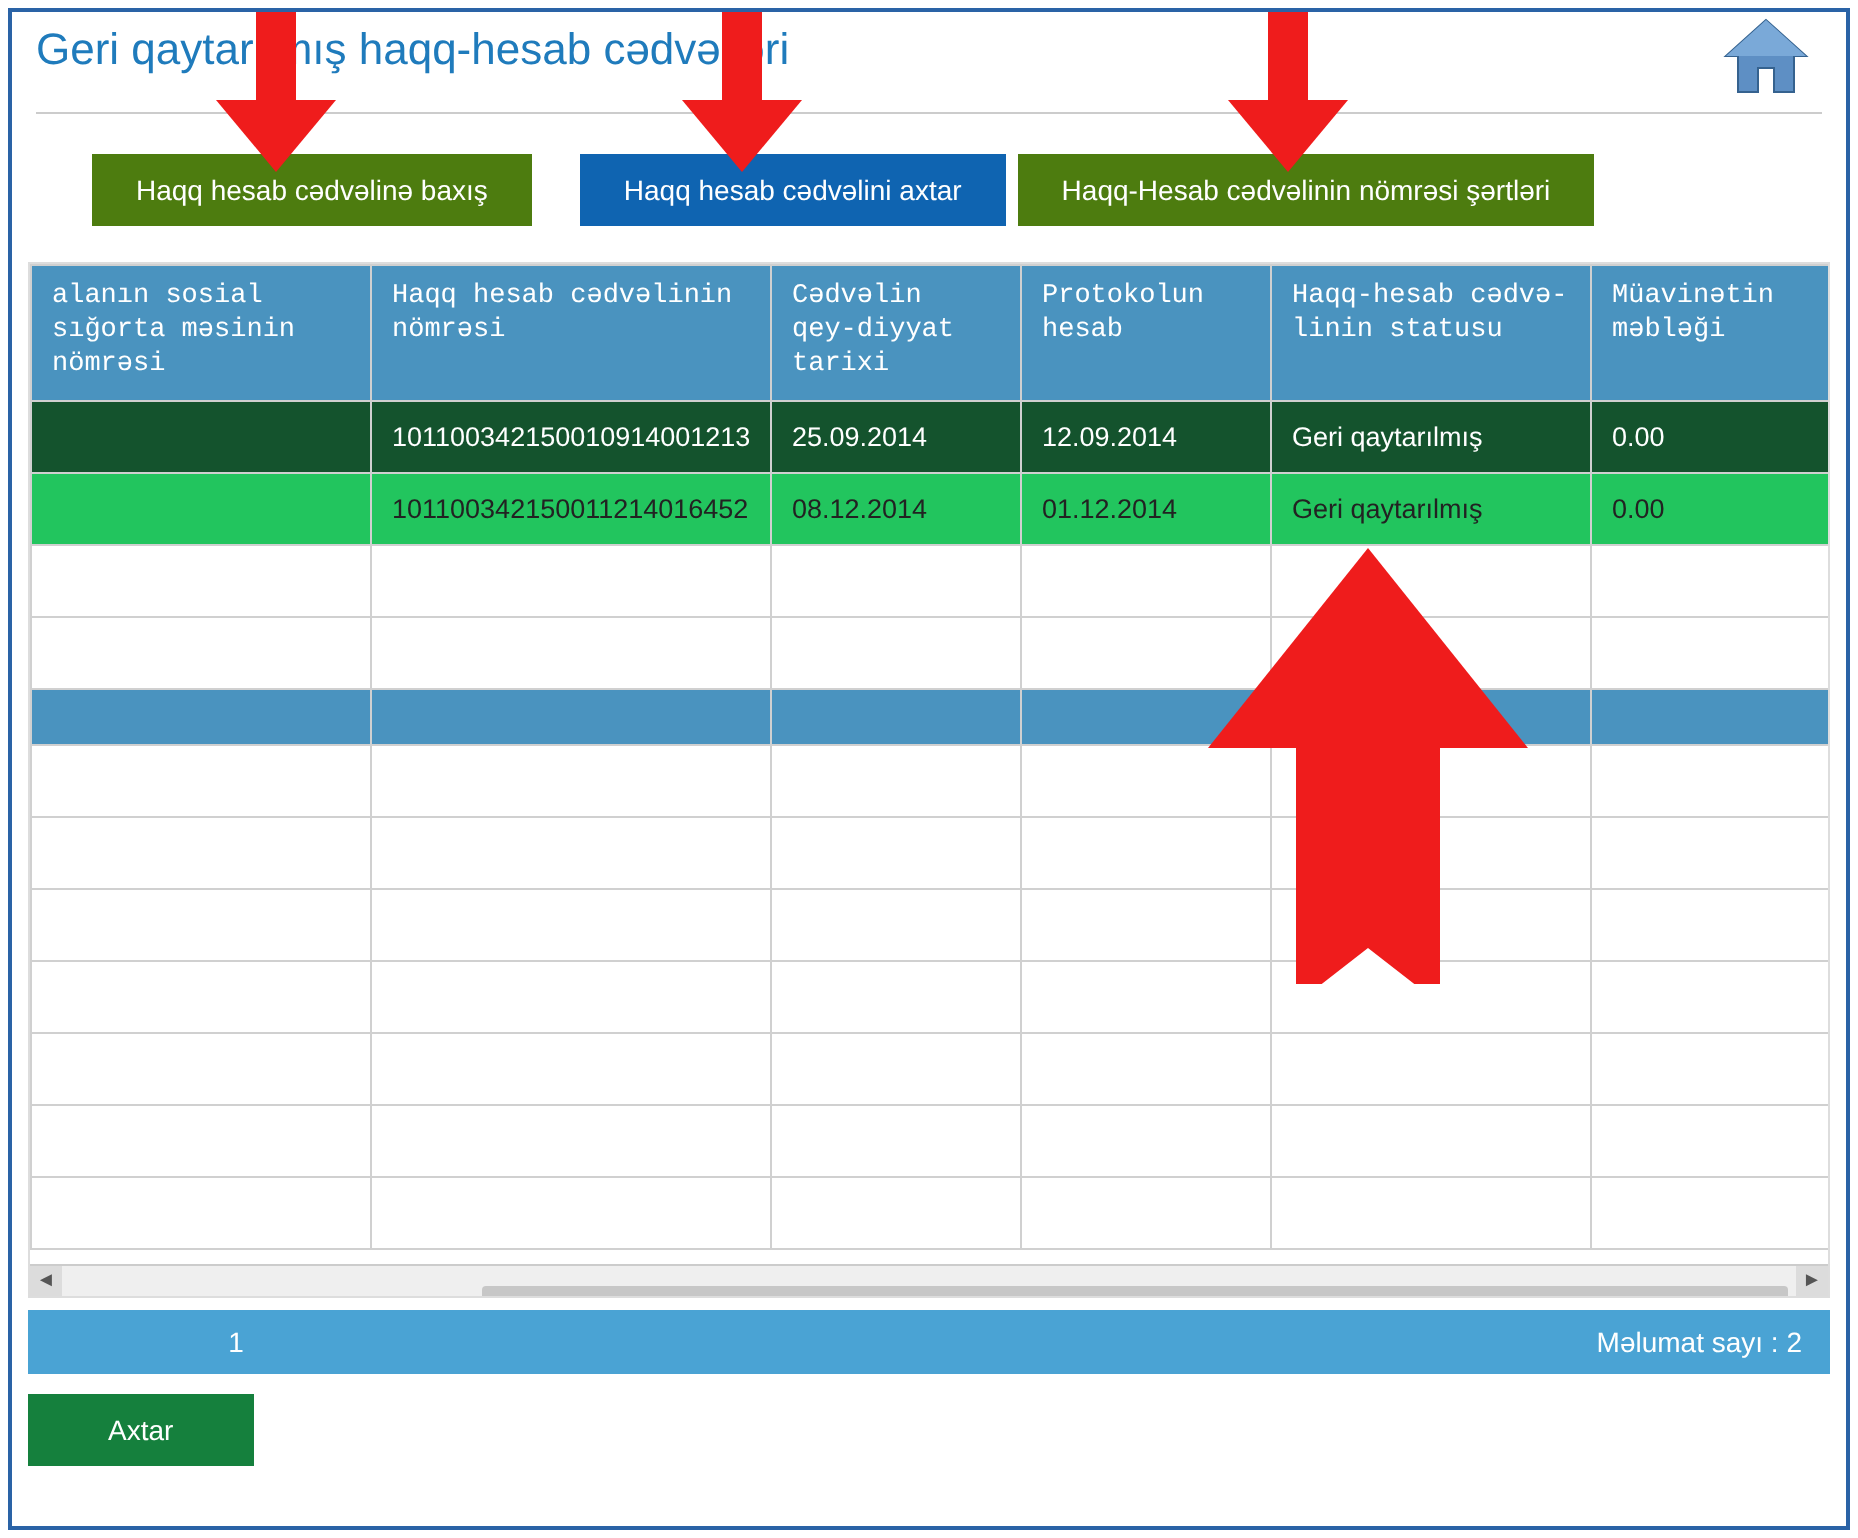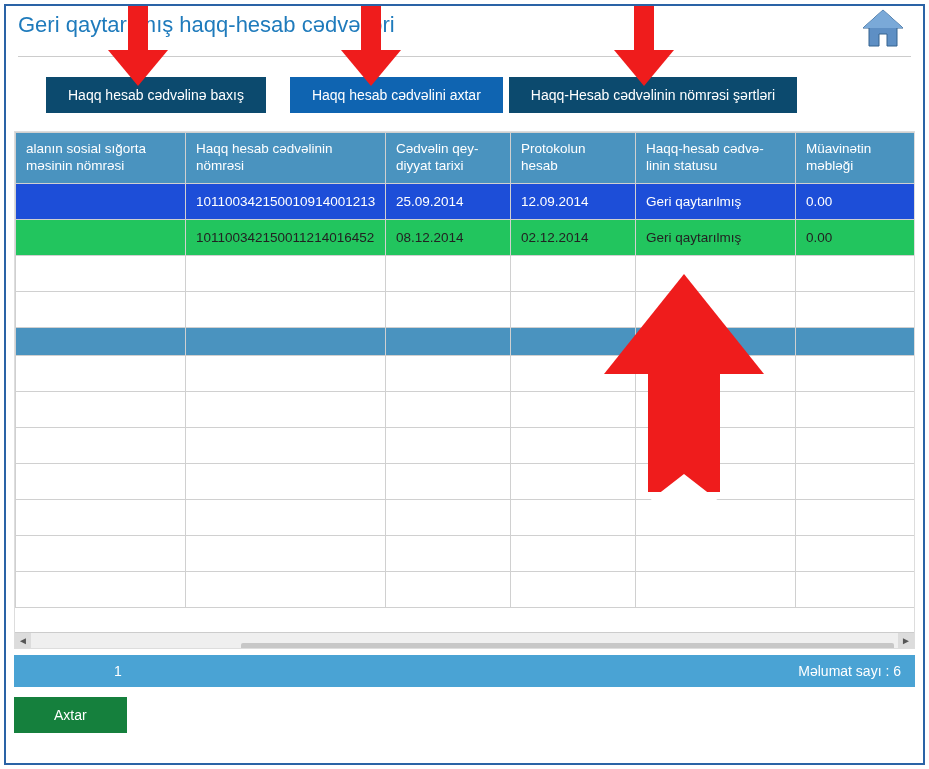--- a/index.html
+++ b/index.html
@@ -44,21 +44,21 @@
     gap: 6px;
     padding: 0 0 18px 28px;
   }
   .tab {
     color: #fff;
     padding: 10px 22px;
     font-size: 14px;
     cursor: pointer;
     white-space: nowrap;
   }
-  .tab.light { background: #0c4a6e; }
+  .tab.light { background: #4d7c0f; }
   .tab.dark  { background: #0f64b1; margin-left: 18px; }
 
   .table-wrap {
     margin: 0 8px;
     overflow-x: auto;
     border: 1px solid #ddd;
     height: 518px;
     position: relative;
   }
   table {
@@ -76,23 +76,24 @@
     white-space: nowrap;
   }
   th {
     background: #4a93bf;
     color: #fff;
     font-weight: 400;
     height: 50px;
     vertical-align: top;
     white-space: normal;
     line-height: 1.25;
+    font-family: Liberation Mono, monospace;
   }
   tr.selected td {
-    background: #1d4ed8;
+    background: #14532d;
     color: #fff;
   }
   tr.normal td {
     background: #22c55e;
     color: #222;
     margin-top: 46px;
   }
   tr.empty td { background:#fff; }
   tr.spacer td {
     background: #4a93bf;
@@ -225,21 +226,21 @@
           <td>101100342150010914001213</td>
           <td>25.09.2014</td>
           <td>12.09.2014</td>
           <td>Geri qaytarılmış</td>
           <td>0.00</td>
         </tr>
         <tr class="normal">
           <td></td>
           <td>101100342150011214016452</td>
           <td>08.12.2014</td>
-          <td>02.12.2014</td>
+          <td>01.12.2014</td>
           <td>Geri qaytarılmış</td>
           <td>0.00</td>
         </tr>
         <tr class="empty">
             <td></td>
             <td></td>
             <td></td>
             <td></td>
             <td></td>
             <td></td>
@@ -323,21 +324,21 @@
       <div class="track">
         <div class="thumb"></div>
       </div>
       <div class="arrowbtn">►</div>
     </div>
   </div>
 
   <div class="pager">
     <div class="page-num">1</div>
     <div class="spacer-flex"></div>
-    <div>Məlumat sayı : 6</div>
+    <div>Məlumat sayı : 2</div>
   </div>
 
   <div class="footer-btns">
     <button class="btn">Axtar</button>
   </div>
 
   <div class="arrow-down" style="left:102px; top:-6px;">
     <div class="stem"></div>
       <div class="head"></div>
   </div>

